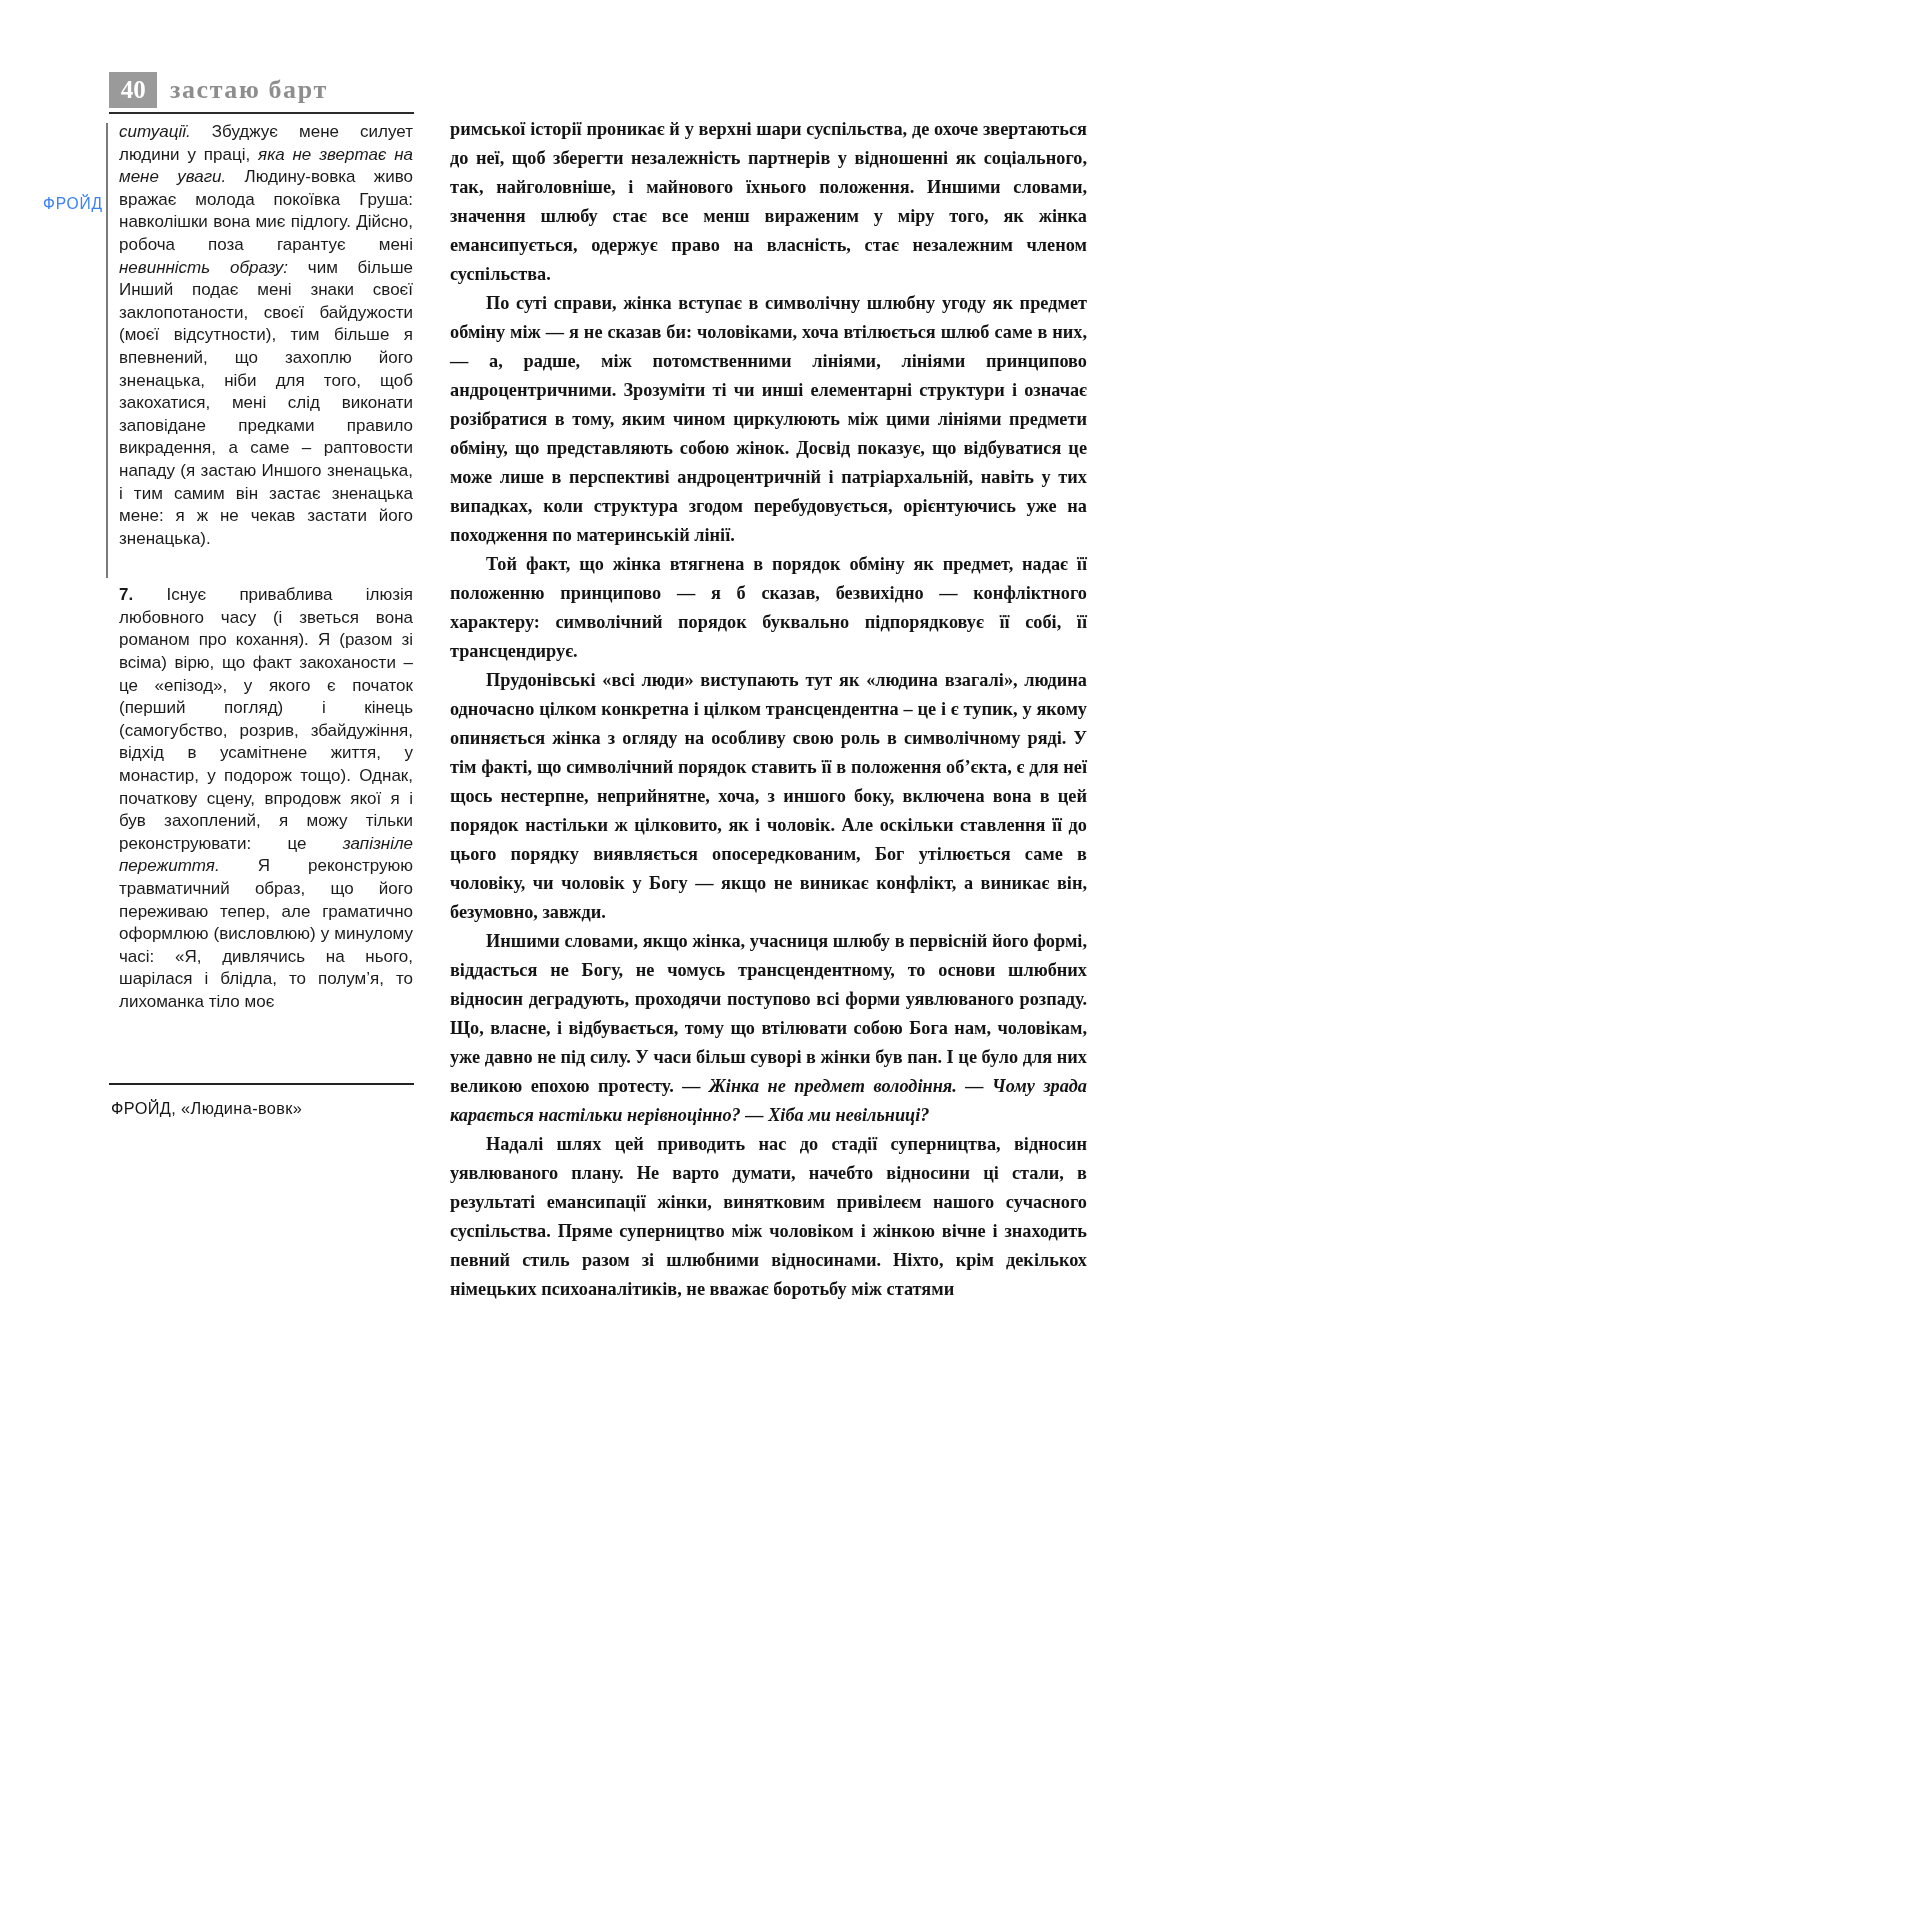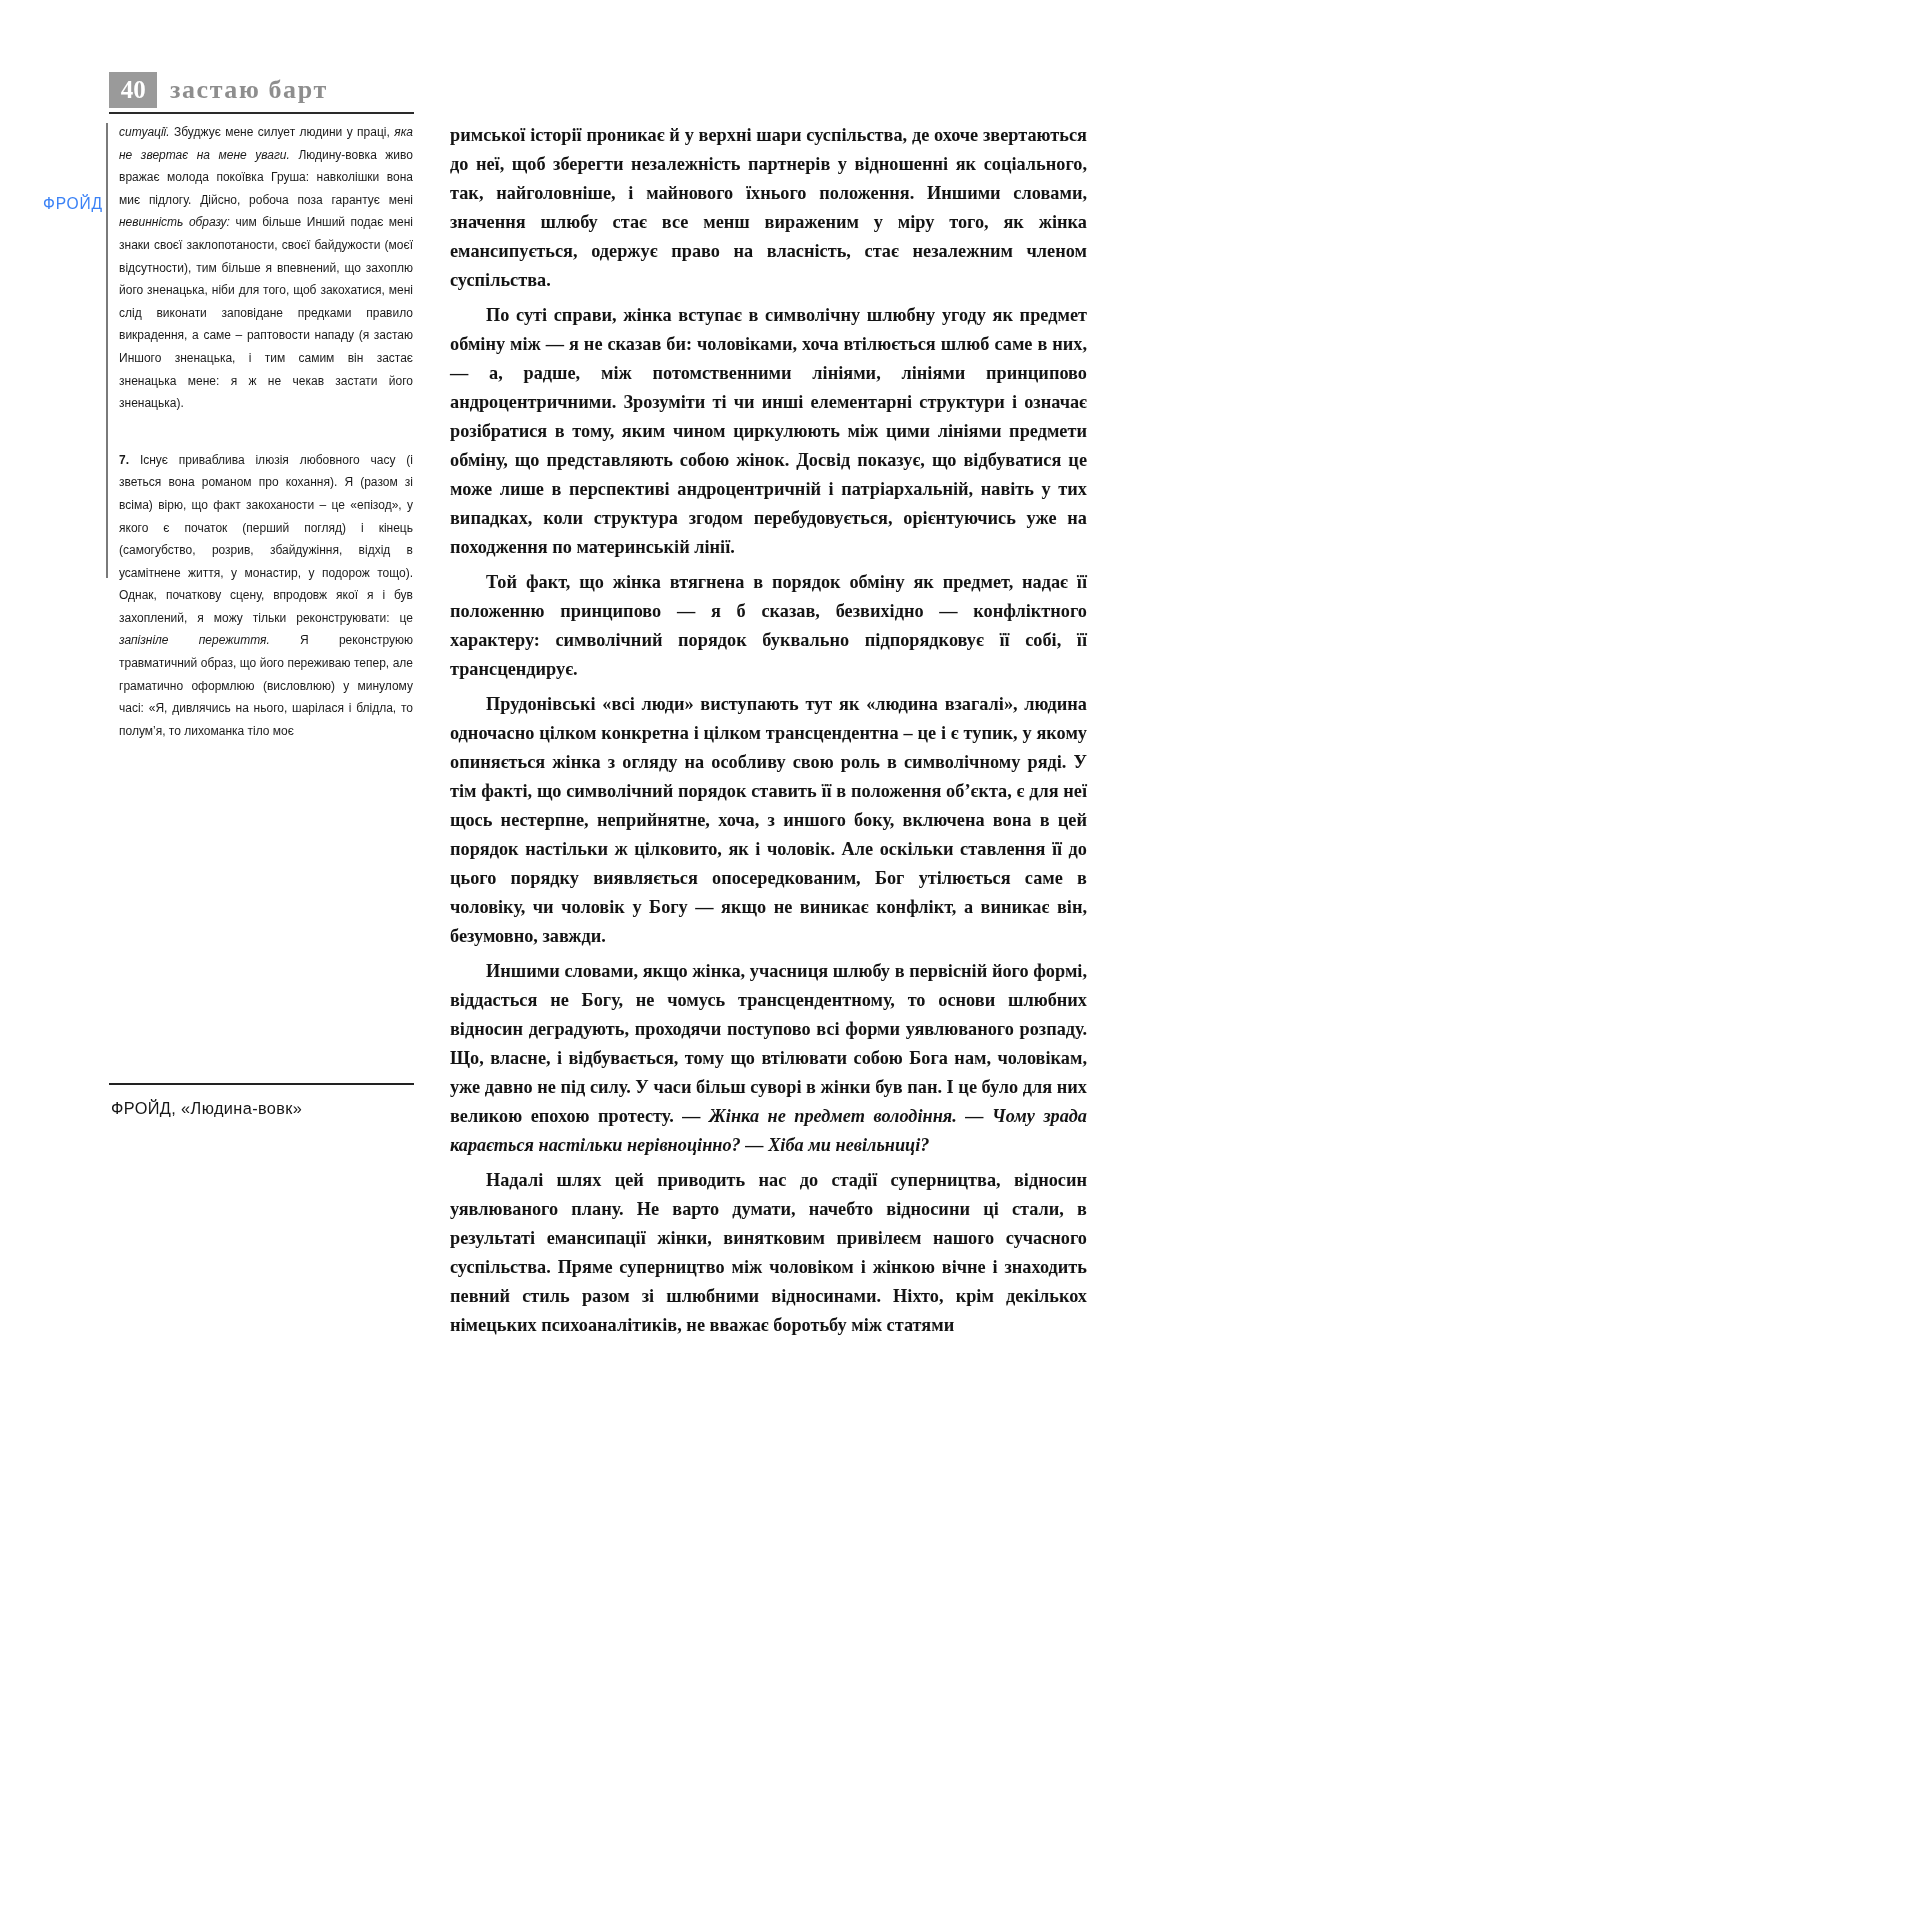--- a/index.html
+++ b/index.html
@@ -11,35 +11,35 @@
   .pagenum { display:inline-block; background:#9a9a9a; color:#ffffff; font-weight:bold;
              font-size:25px; line-height:1; padding:4.7px 11.7px 6.2px; }
   .running-title { color:#8e8e8e; font-weight:bold; font-size:26px; letter-spacing:1.6px; }
   .header-rule { position:absolute; left:109px; top:112px; width:305px; height:2.3px; background:#2a2a2a; }
 
   .margin-label { position:absolute; left:43px; top:195px; font-family:"Liberation Sans", sans-serif;
                   font-size:15.6px; letter-spacing:0.8px; color:#3b82f6; }
   .quote-rule { position:absolute; left:106px; top:123px; width:1.6px; height:455px; background:#7a7a7a; }
 
   .left-col { position:absolute; left:119px; top:121px; width:294px;
-              font-family:"Liberation Sans", sans-serif; font-size:12px; line-height:22.6px;
+              font-family:"Liberation Sans", sans-serif; font-size:17px; line-height:22.6px;
               text-align:justify; color:#1b1b1b; }
   .left-col p + p { margin-top:34px; }
   .i  { font-style:italic; }
   .b  { font-weight:bold; }
   .bi { font-style:italic; }
 
   .foot-rule { position:absolute; left:109px; top:1083px; width:305px; height:1.9px; background:#222222; }
   .footnote  { position:absolute; left:111px; top:1099px; font-family:Liberation Sans, sans-serif;
                font-size:16.3px; letter-spacing:0.4px; color:#161616; }
 
   .right-col { position:absolute; left:450px; top:115px; width:637px;
                font-family:"Liberation Serif", serif; font-weight:bold;
                font-size:18.3px; line-height:29px; text-align:justify; color:#141414; }
-  .right-col p { text-indent:36px;margin-top:6px; }
+  .right-col p { text-indent:36px; }
   .right-col p.no-indent { text-indent:0; }
 </style>
 </head>
 <body>
 
 <div class="page">
 
   <div class="header">
     <span class="pagenum">40</span>
     <span class="running-title">застаю барт</span>

